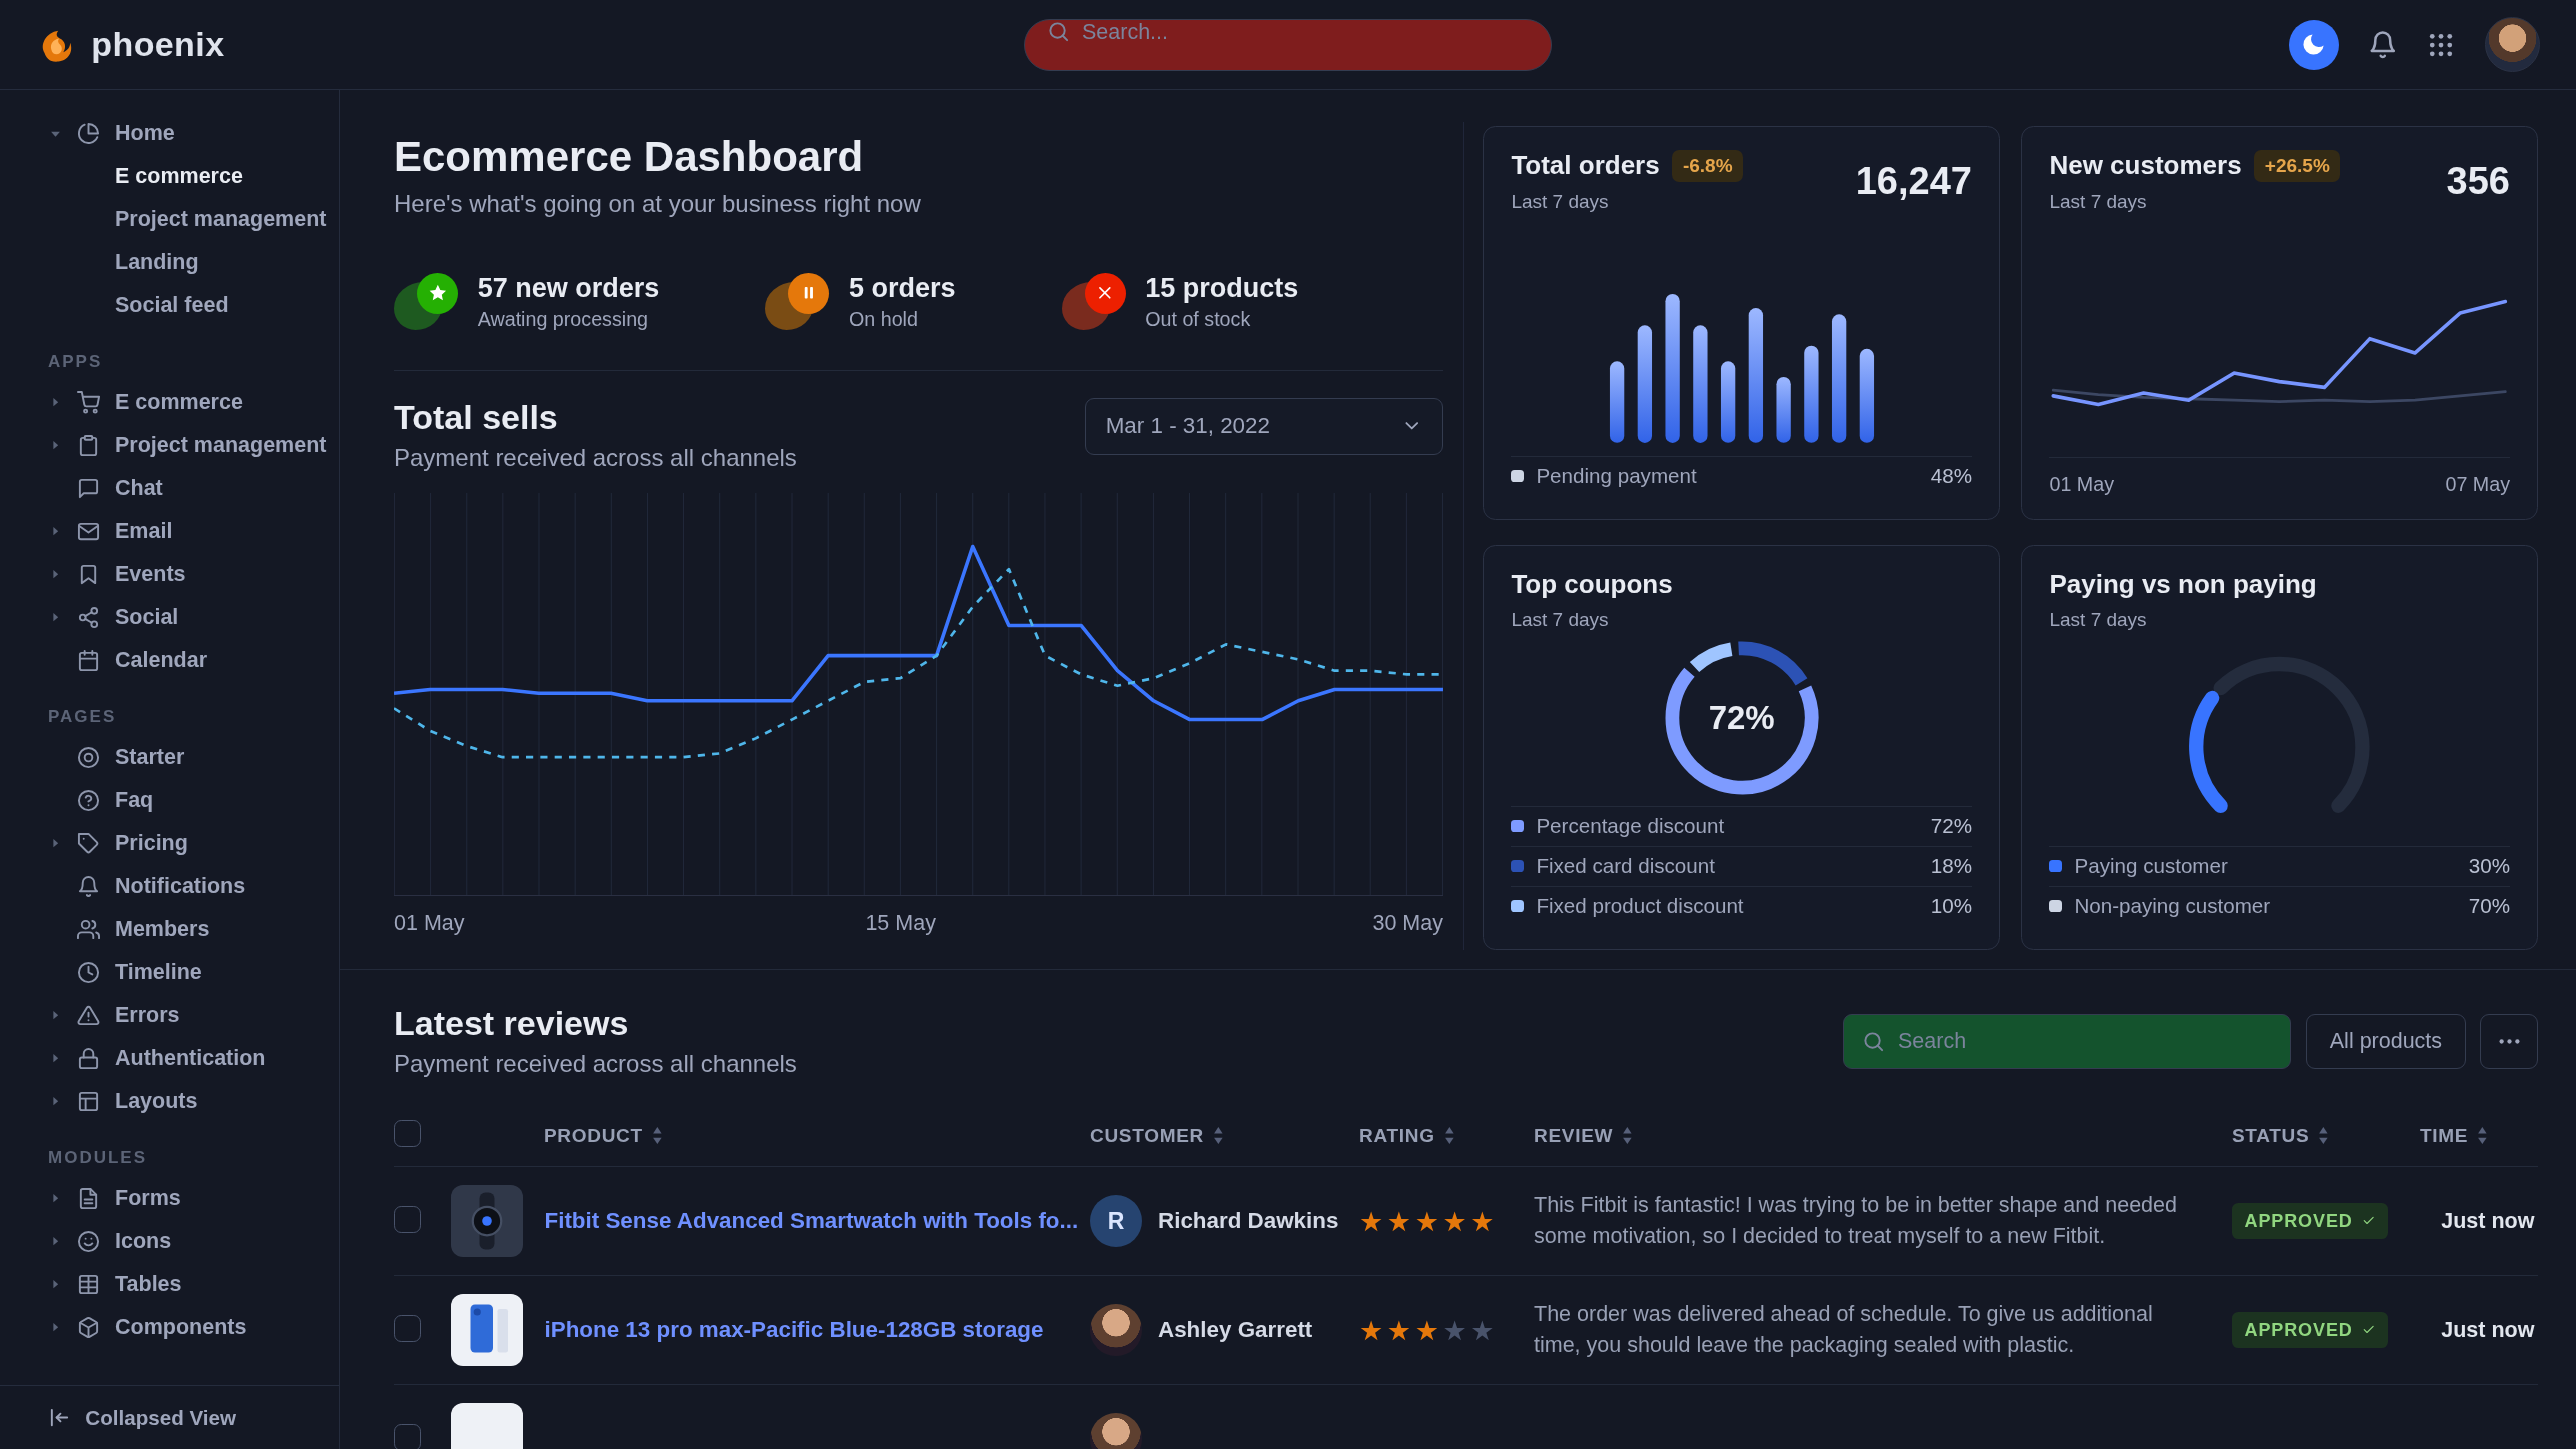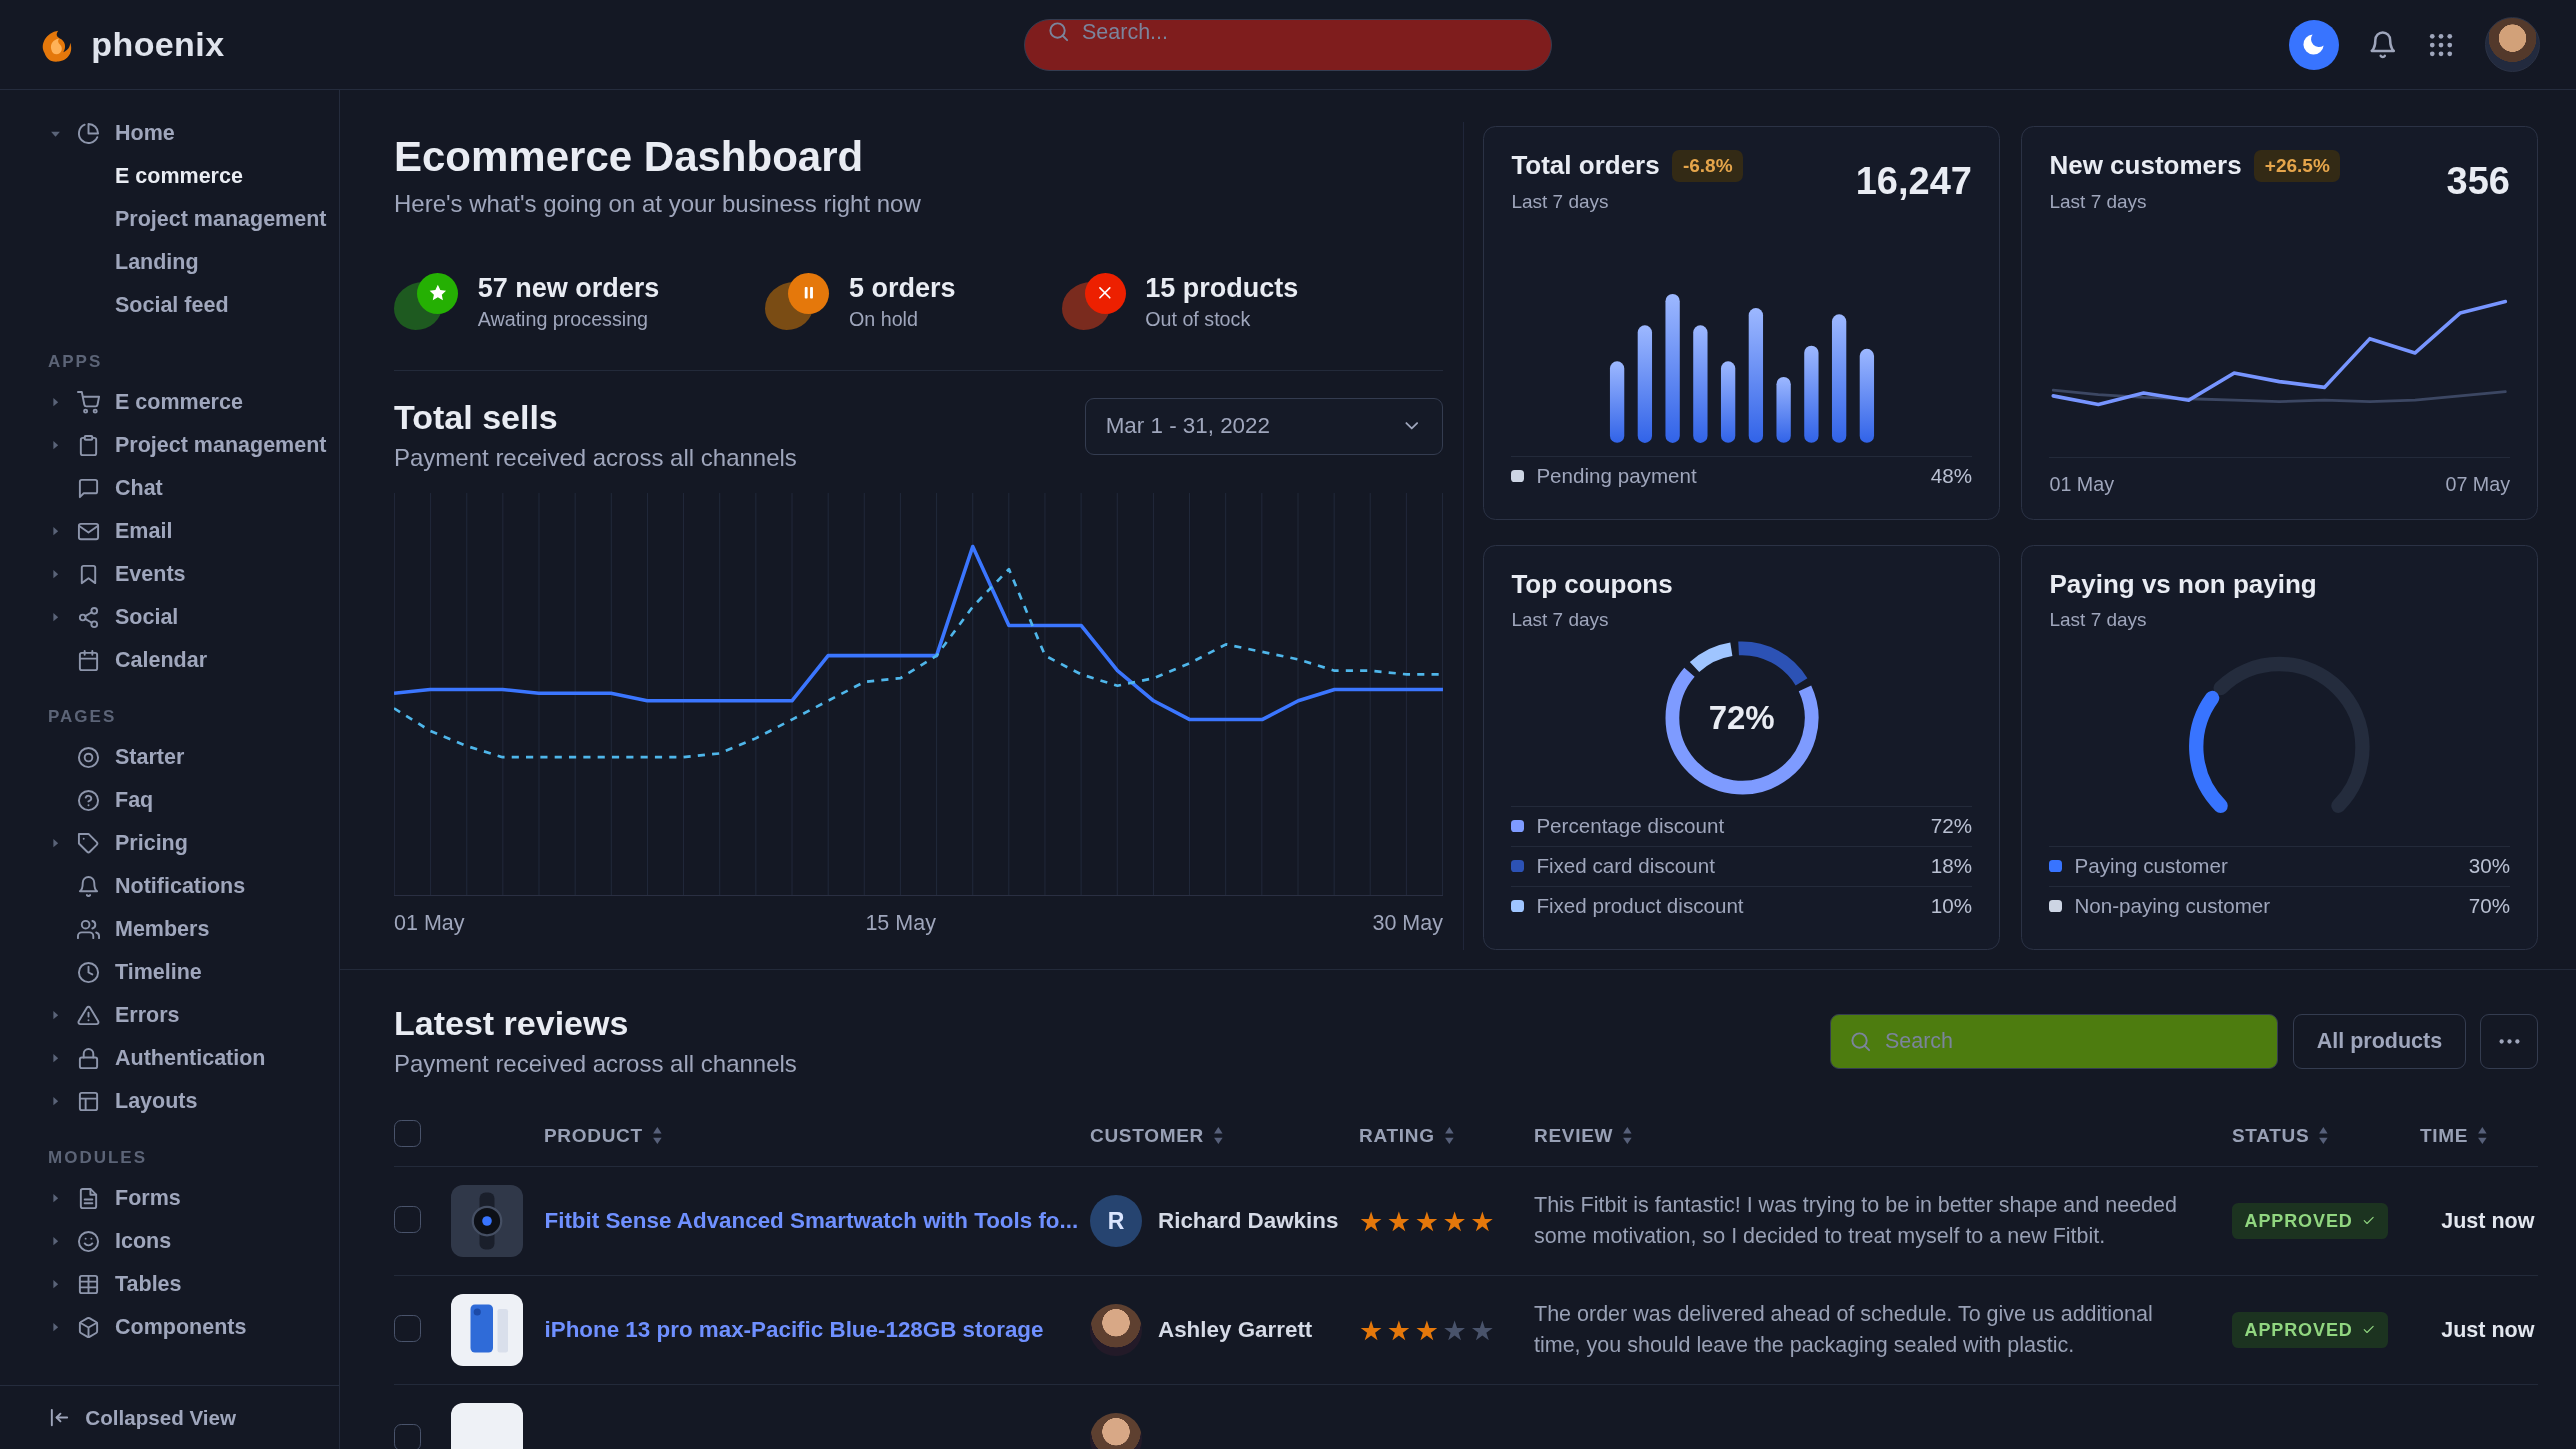--- a/index.html
+++ b/index.html
@@ -71,24 +71,24 @@
 .spark-wrap svg{width:100%;height:166px}
 .card-footer{border-top:0.9px solid #232a3a;display:flex;justify-content:space-between;padding-top:14.3px;font-size:19.7px;color:#9fa6bc}
 .donut-wrap{flex:1;display:flex;align-items:center;justify-content:center;position:relative;min-height:0}
 .donut-center{position:absolute;font-size:33px;font-weight:700;color:#e9ecf3}
 .gauge-wrap{flex:1;display:flex;align-items:center;justify-content:center;min-height:0}
 
 .big-divider{border-top:0.9px solid #232a3a;margin:19.7px -38px 0 -54px}
 .reviews{padding-top:34px}
 .reviews-head{display:flex;align-items:center}
 .rh-right{margin-left:auto;display:flex;gap:14.3px;align-items:center}
-.rv-search{width:448px;height:55px;border:0.9px solid #343c50;border-radius:9px;display:flex;align-items:center;gap:12.5px;padding:0 18px;color:#7b849c;background:#4d7c0f}
+.rv-search{width:448px;height:55px;border:0.9px solid #343c50;border-radius:9px;display:flex;align-items:center;gap:12.5px;padding:0 18px;color:#7b849c;background:#14532d}
 .rv-search input{flex:1;background:transparent;border:none;outline:none;color:#cfd4e0;font-size:21.5px;font-family:inherit}
 .rv-search input::placeholder{color:#7b849c}
-.btn{height:55px;padding:0 23px;border:0.9px solid #343c50;border-radius:9px;background:transparent;color:#9fa6bc;font-size:21.5px;font-weight:700;cursor:pointer;font-family:inherit;display:flex;align-items:center}
+.btn{height:55px;padding:0 23px;border:0.9px solid #343c50;border-radius:9px;background:transparent;color:#9fa6bc;font-size:21.5px;font-weight:400;cursor:pointer;font-family:inherit;display:flex;align-items:center}
 .btn-dots{padding:0 14.3px}
 table{width:100%;border-collapse:collapse;margin-top:27px;table-layout:fixed}
 th{text-align:left;font-size:19px;font-weight:700;color:#98a0b5;letter-spacing:0.7px;padding:14.3px 0;white-space:nowrap}
 .th-in{display:inline-flex;align-items:center;gap:9px;cursor:pointer}
 .th-product .th-in{margin-left:93px}
 td{border-top:0.9px solid #232a3a;padding:18px 0;vertical-align:middle}
 .cbx{width:27px;height:27px;border:1.8px solid #49536b;border-radius:7.2px;display:inline-block;cursor:pointer}
 .prod{display:flex;align-items:center;gap:21.5px;min-width:0}
 .thumb{width:72px;height:72px;border-radius:9px;overflow:hidden;flex:0 0 72px}
 .plink{font-size:22.4px;font-weight:600;color:#6f90ff;text-decoration:none;white-space:nowrap;overflow:hidden;text-overflow:ellipsis;cursor:pointer}

